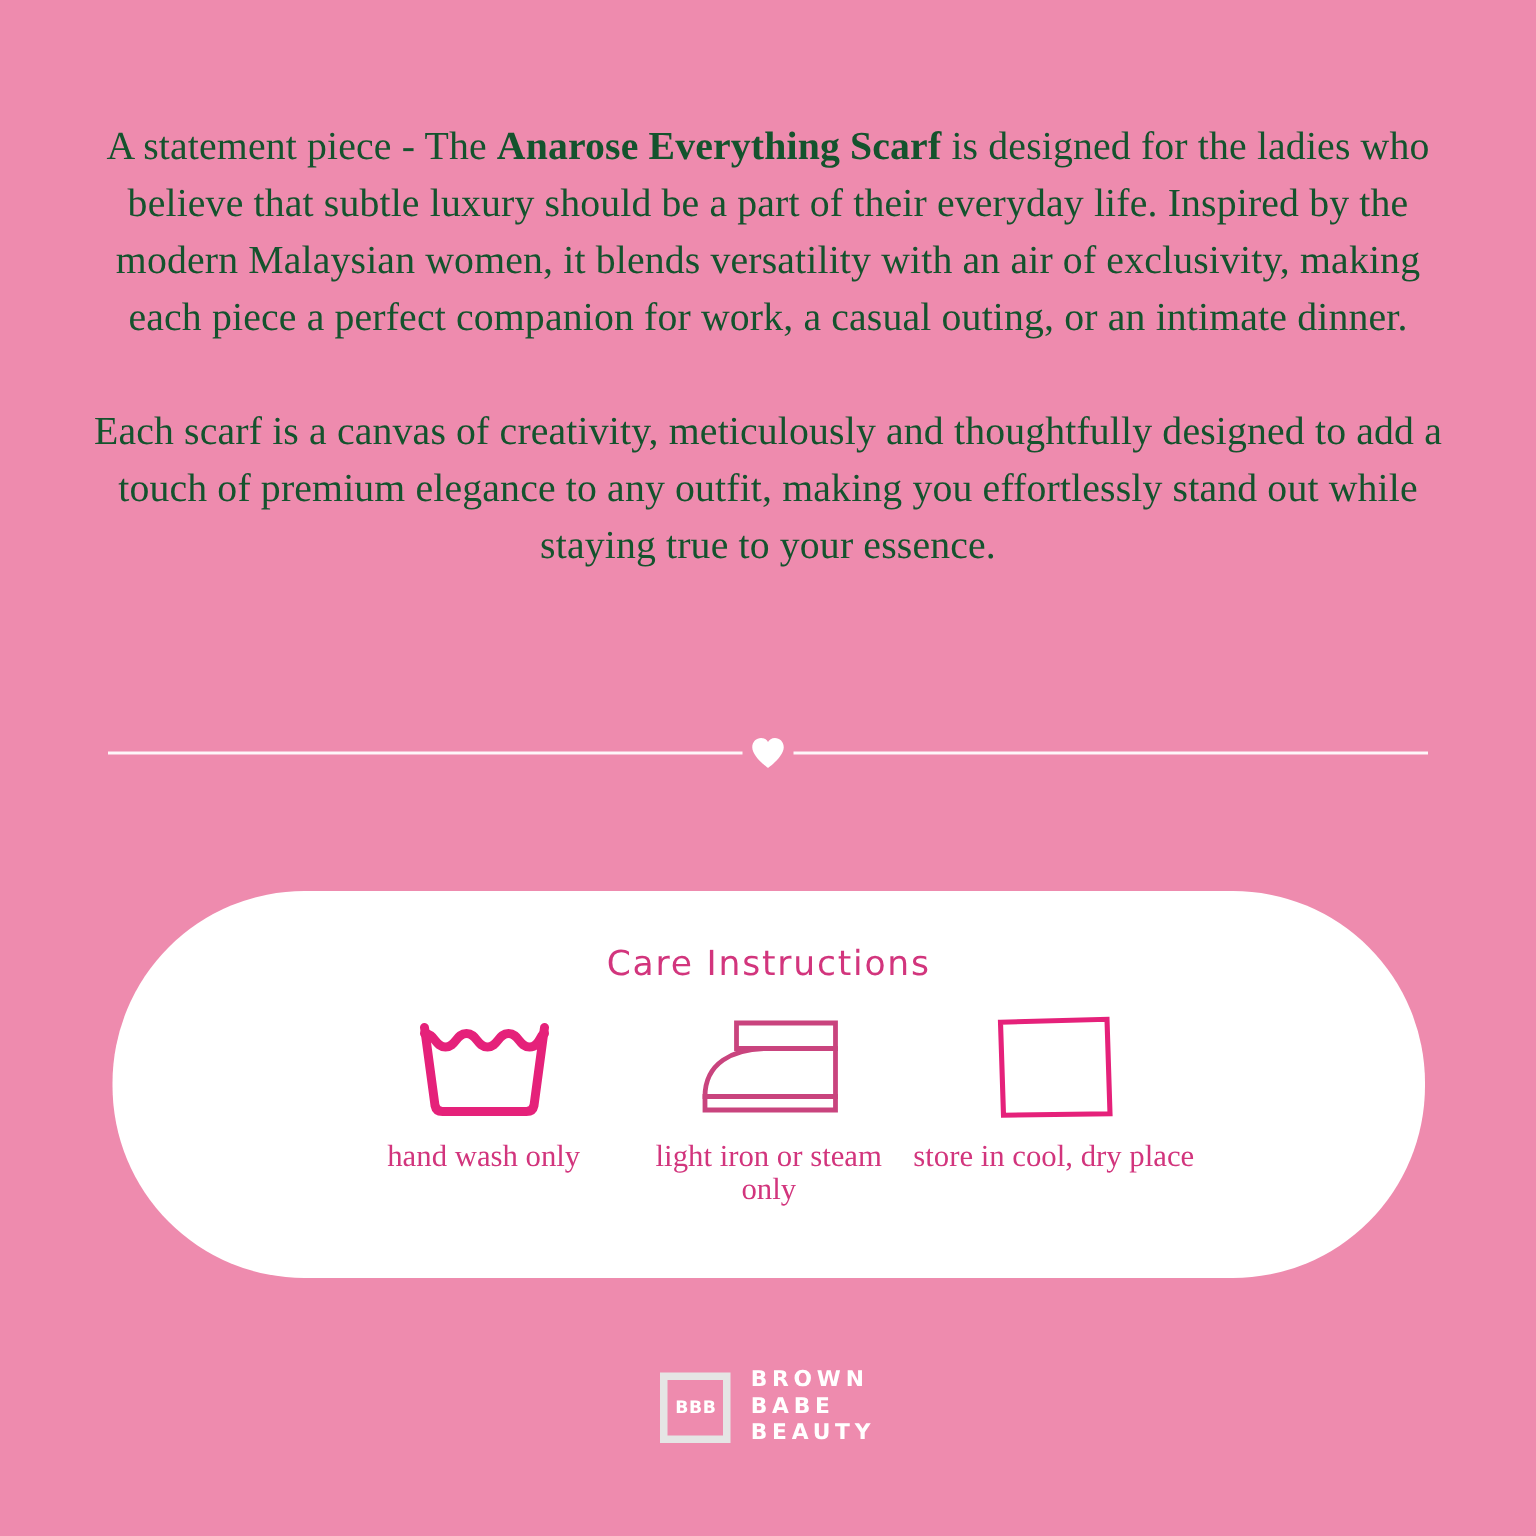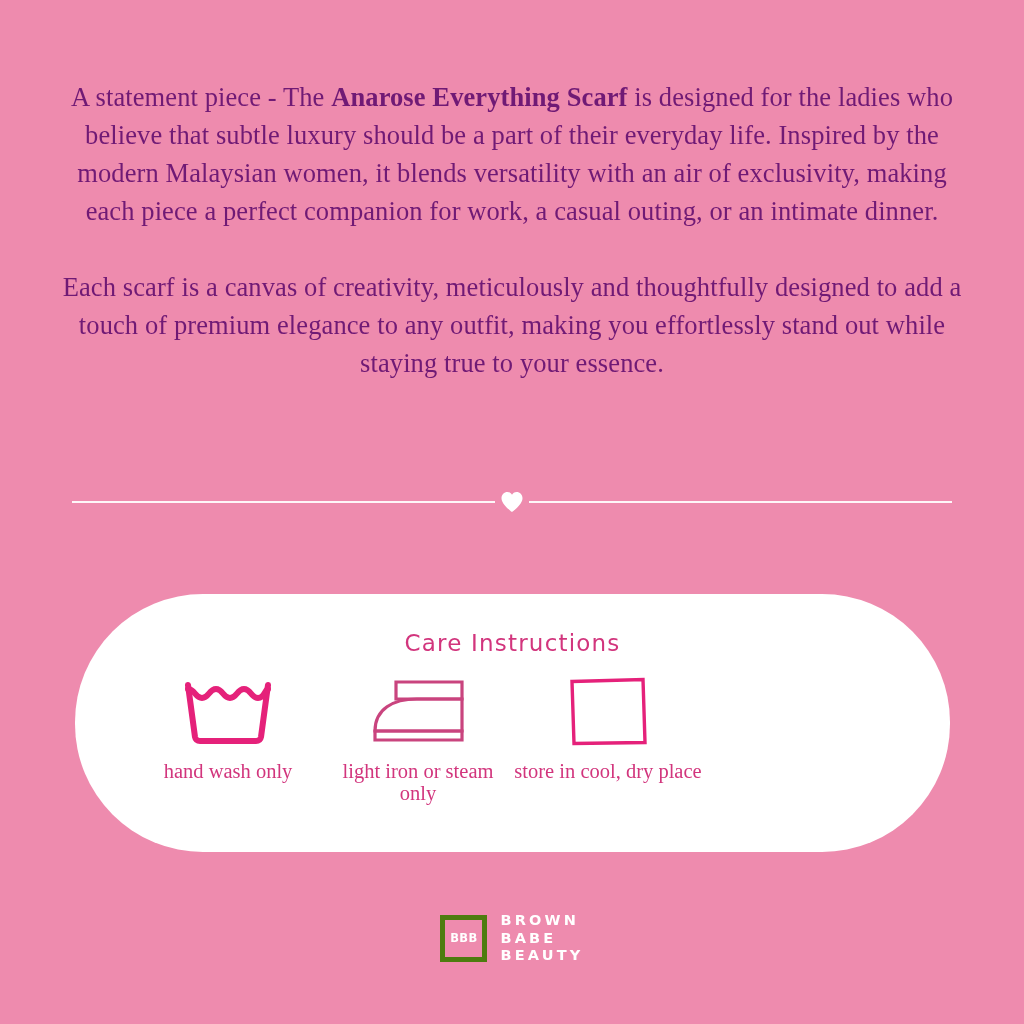--- a/index.html
+++ b/index.html
@@ -25,21 +25,21 @@
     position: absolute;
     left: 62px;
     top: 78px;
     width: 900px;
     text-align: center;
   }
   .desc-para {
     font-family: "Liberation Serif", serif;
     font-size: 26.5px;
     line-height: 38px;
-    color: #701a75;
+    color: #14532d;
     margin: 0;
     letter-spacing: 0.1px;
   }
   .desc-para + .desc-para {
     margin-top: 38px;
   }
   .desc-strong {
     font-weight: bold;
   }
 
@@ -91,21 +91,21 @@
     padding-top: 36px;
     text-align: center;
     font-family: "DejaVu Sans", sans-serif;
     font-size: 23px;
     font-weight: 400;
     letter-spacing: 1.2px;
     color: #d2357d;
   }
   .care-items {
     display: flex;
-    justify-content: flex-start;
+    justify-content: center;
     align-items: flex-start;
     gap: 0px;
     margin-top: 18px;
     padding: 0 58px;
   }
   .care-item {
     width: 190px;
     display: flex;
     flex-direction: column;
     align-items: center;
@@ -133,21 +133,21 @@
     right: 0;
     top: 912px;
     display: flex;
     justify-content: center;
     align-items: center;
     gap: 13px;
   }
   .logo-mark {
     width: 47px;
     height: 47px;
-    border: 5px solid #4d7c0f;
+    border: 5px solid #e5e5e5;
     box-sizing: border-box;
     display: flex;
     align-items: center;
     justify-content: center;
   }
   .logo-mark-text {
     font-family: "DejaVu Sans", sans-serif;
     font-size: 11.5px;
     font-weight: bold;
     color: #ffffff;

